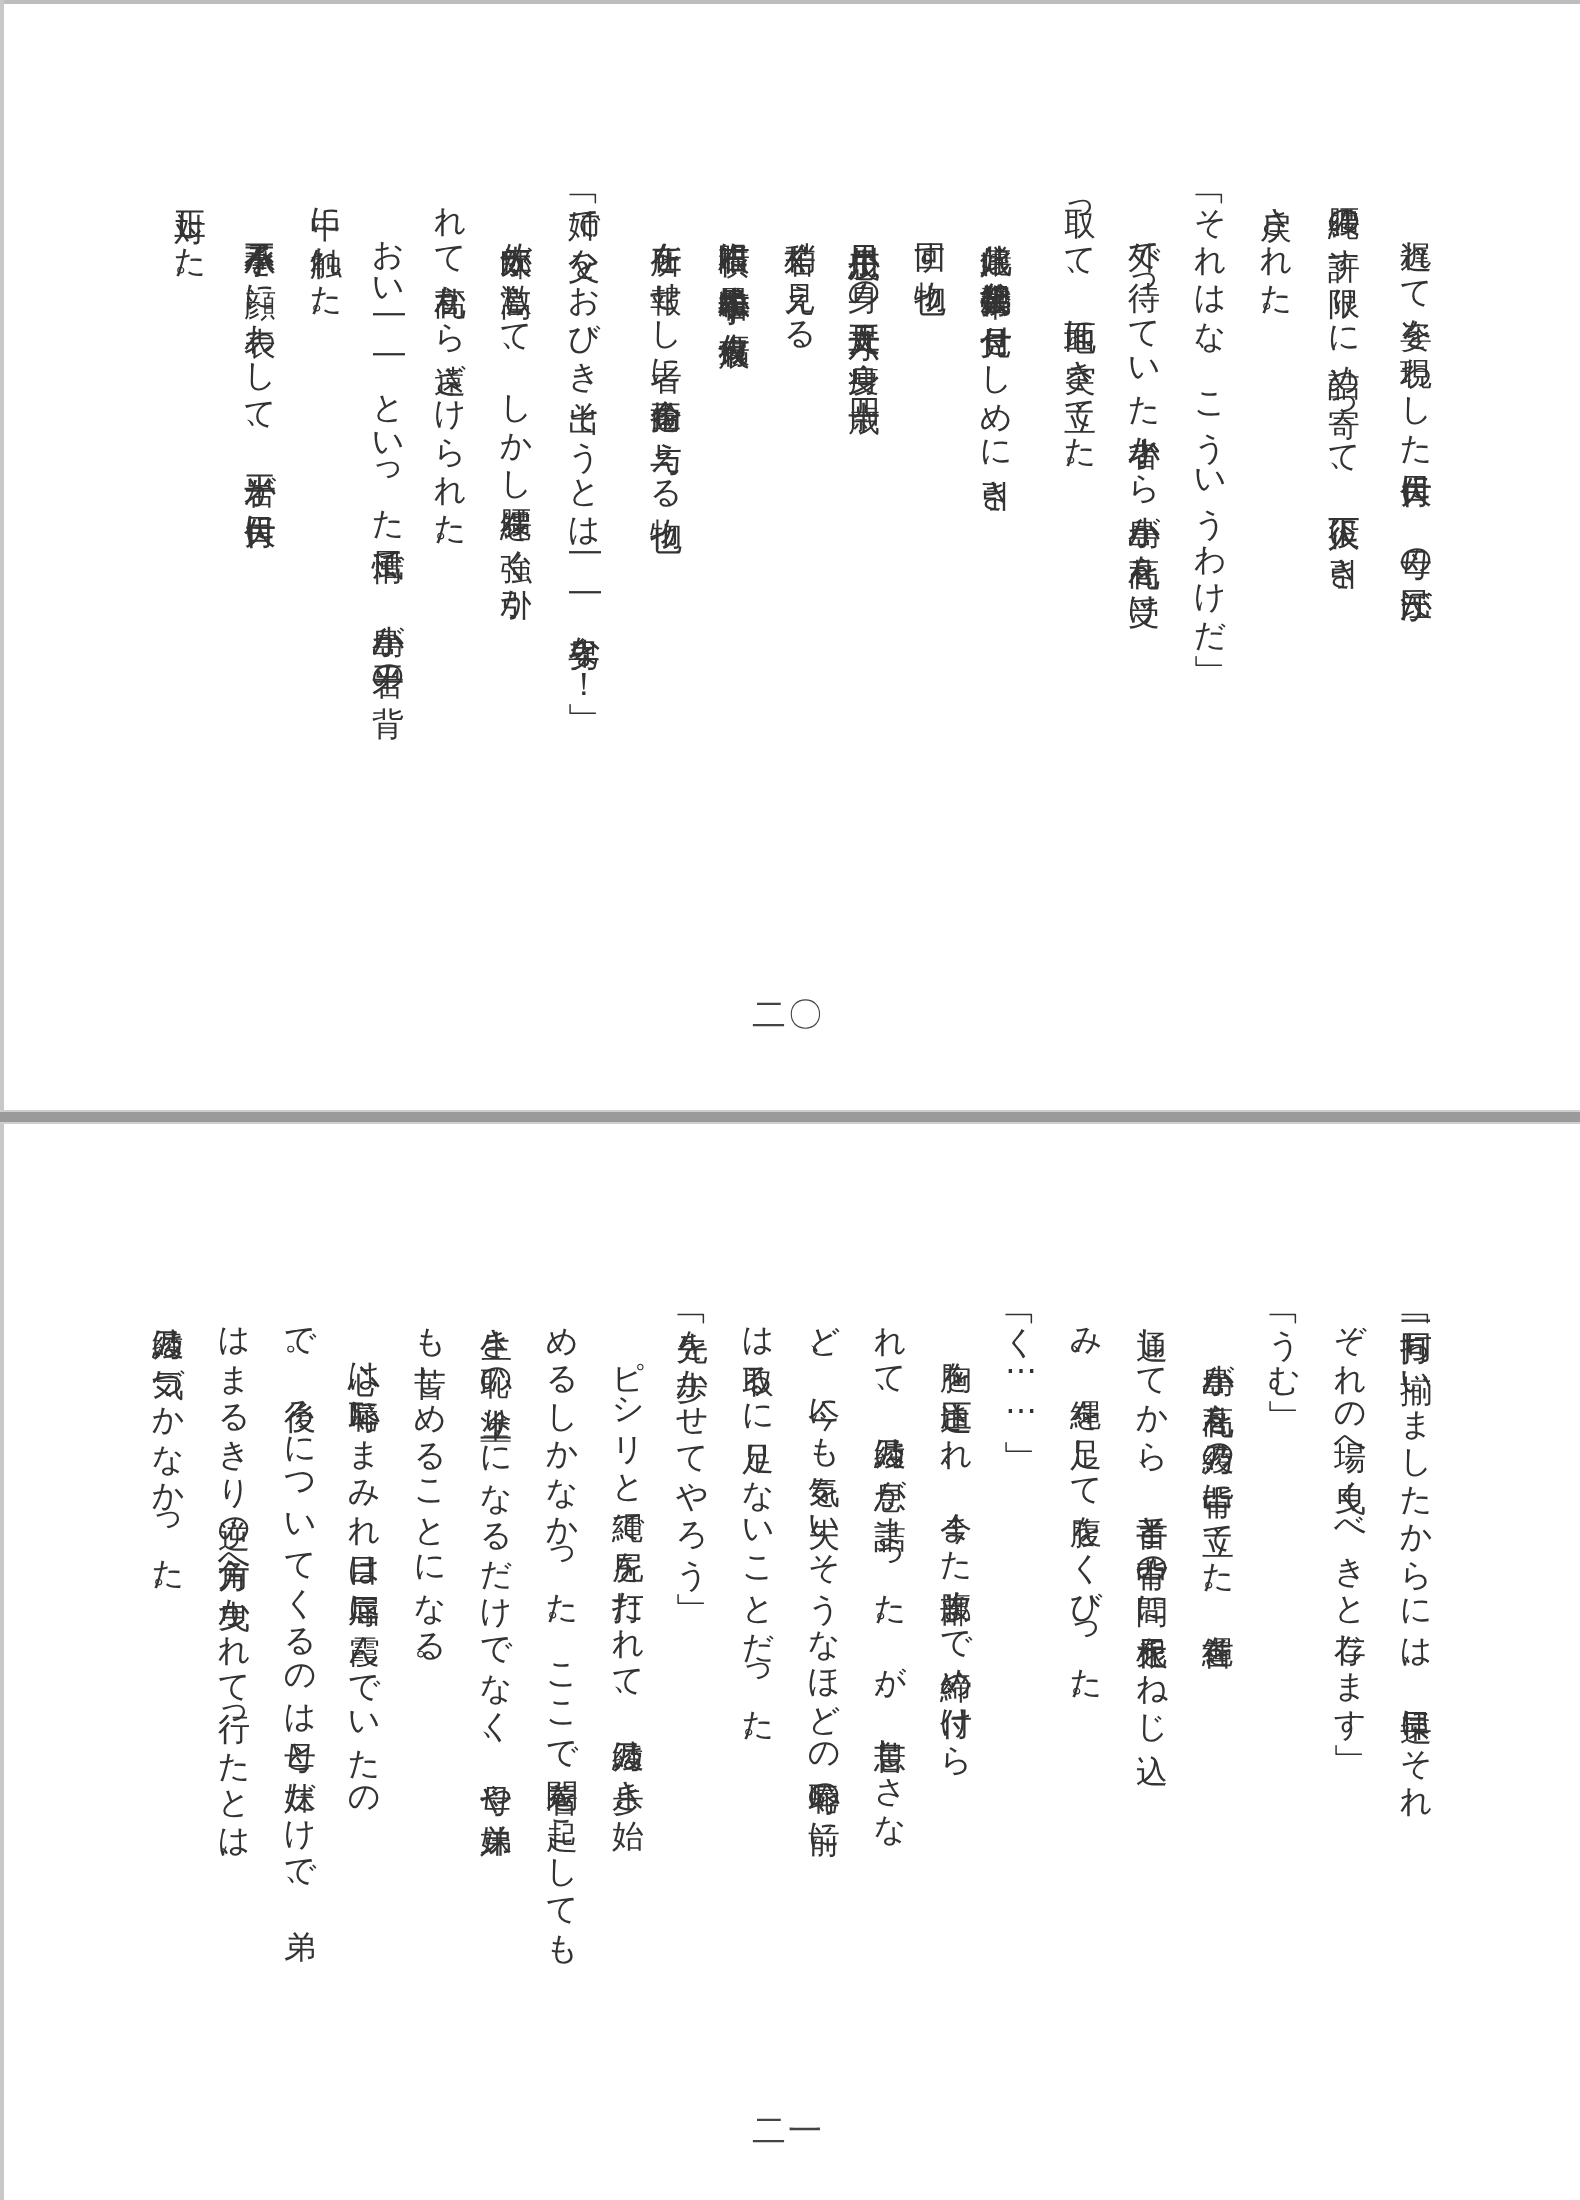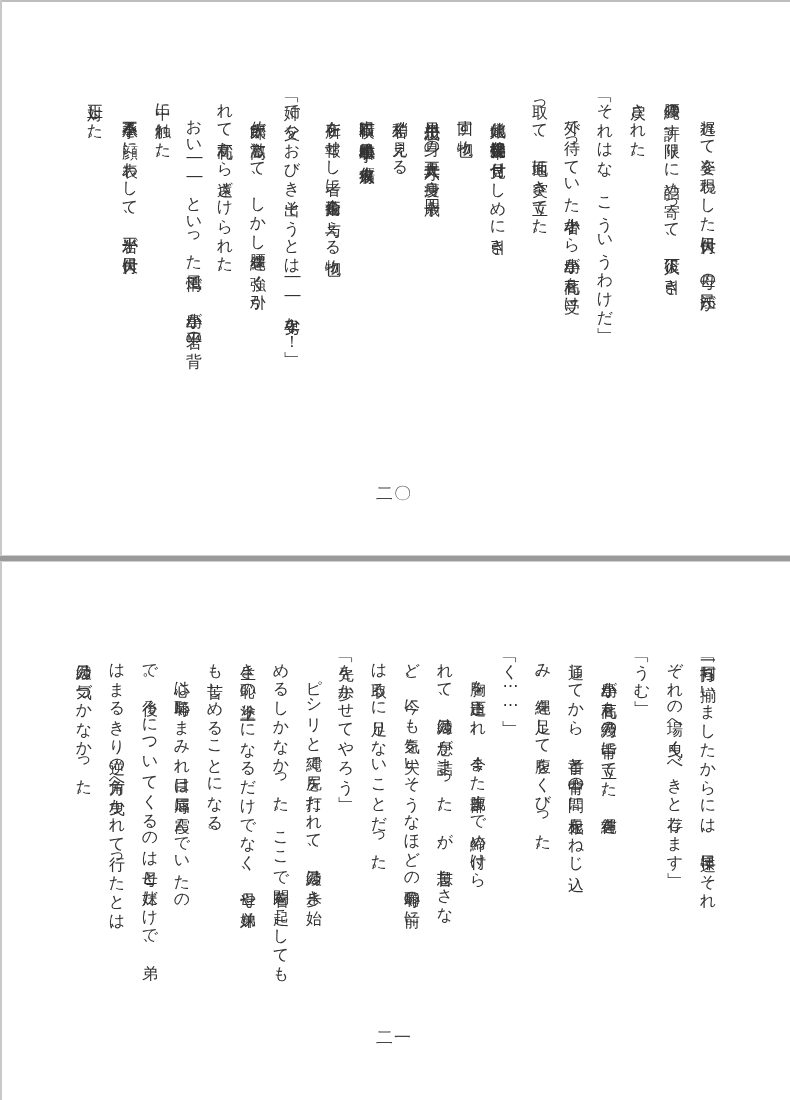--- a/index.html
+++ b/index.html
@@ -90,21 +90,21 @@
     <div class="col" style="left:355px;top:90px">　右眼横に小粒黒子右手甲に火傷痕有り</div>
     <div class="col" style="left:321px;top:90px">　在所を報せし者に金拾両を与える物也</div>
     <div class="col" style="left:280px;top:90px">「姉で父をおびき出そうとは――卑劣な！」</div>
     <div class="col" style="left:246px;top:90px">　佐太郎が激高して、しかし腰縄を強く引か</div>
     <div class="col" style="left:213px;top:90px">れて高札から遠ざけられた。</div>
     <div class="col" style="left:182px;top:90px">　おい――といった風情で、小島が平岩の背</div>
     <div class="col" style="left:151px;top:90px">中に触れた。</div>
     <div class="col" style="left:118px;top:90px">　不承不承を顔に表わして、平岩が大目付に</div>
     <div class="col" style="left:83px;top:90px">正対した。</div>
 
-    <div class="page-number" style="left:374px;top:480px">二〇</div>
+    <div class="page-number" style="left:374px;top:494px">二〇</div>
   </div>
 
   <div class="page-gap"></div>
 
   <div class="page page-bottom">
     <div class="col" style="left:696px;top:90px">「一同打ち揃いましたからには、早速にそれ</div>
     <div class="col" style="left:663px;top:90px">ぞれの場へ曳くべきと存じます」</div>
     <div class="col" style="left:630px;top:90px">「うむ」</div>
     <div class="col" style="left:597px;top:90px">　小島が高札を綾乃の背中に立てた。首縄を</div>
     <div class="col" style="left:564px;top:90px">通してから、手首と背中の間に根元をねじ込</div>
@@ -117,15 +117,15 @@
     <div class="col" style="left:334px;top:90px">「先を歩かせてやろう」</div>
     <div class="col" style="left:302px;top:90px">　ピシリと縄で尻を打たれて、綾乃は歩き始</div>
     <div class="col" style="left:269px;top:90px">めるしかなかった。ここで悶着を起こしても</div>
     <div class="col" style="left:236px;top:90px">生き恥の上塗りになるだけでなく、母や弟妹</div>
     <div class="col" style="left:203px;top:90px">も苦しめることになる。</div>
     <div class="col" style="left:170px;top:90px">　心は恥辱にまみれ目は屈辱に霞んでいたの</div>
     <div class="col" style="left:138px;top:90px">で。後ろについてくるのは母と妹だけで、弟</div>
     <div class="col" style="left:105px;top:90px">はまるきり逆の方角へ曳かれて行ったとは、</div>
     <div class="col" style="left:72px;top:90px">綾乃は気づかなかった。</div>
 
-    <div class="page-number" style="left:374px;top:464px">二一</div>
+    <div class="page-number" style="left:374px;top:492px">二一</div>
   </div>
 </div>
 
 </body></html>

